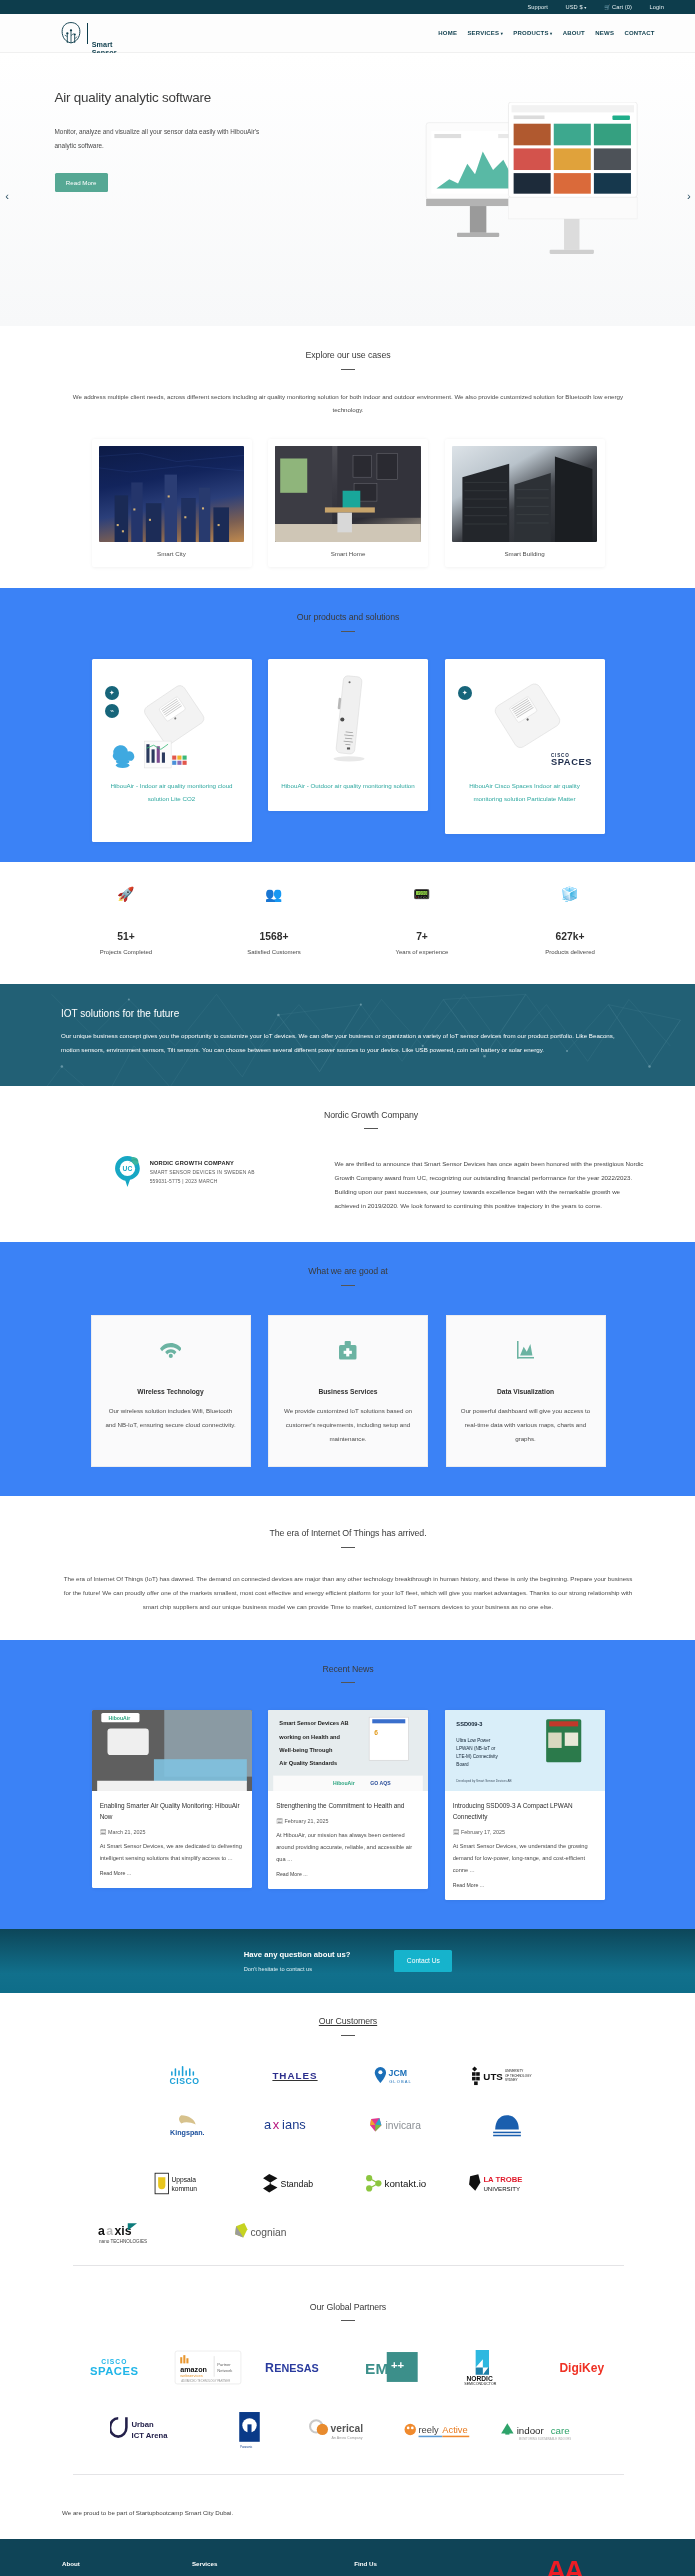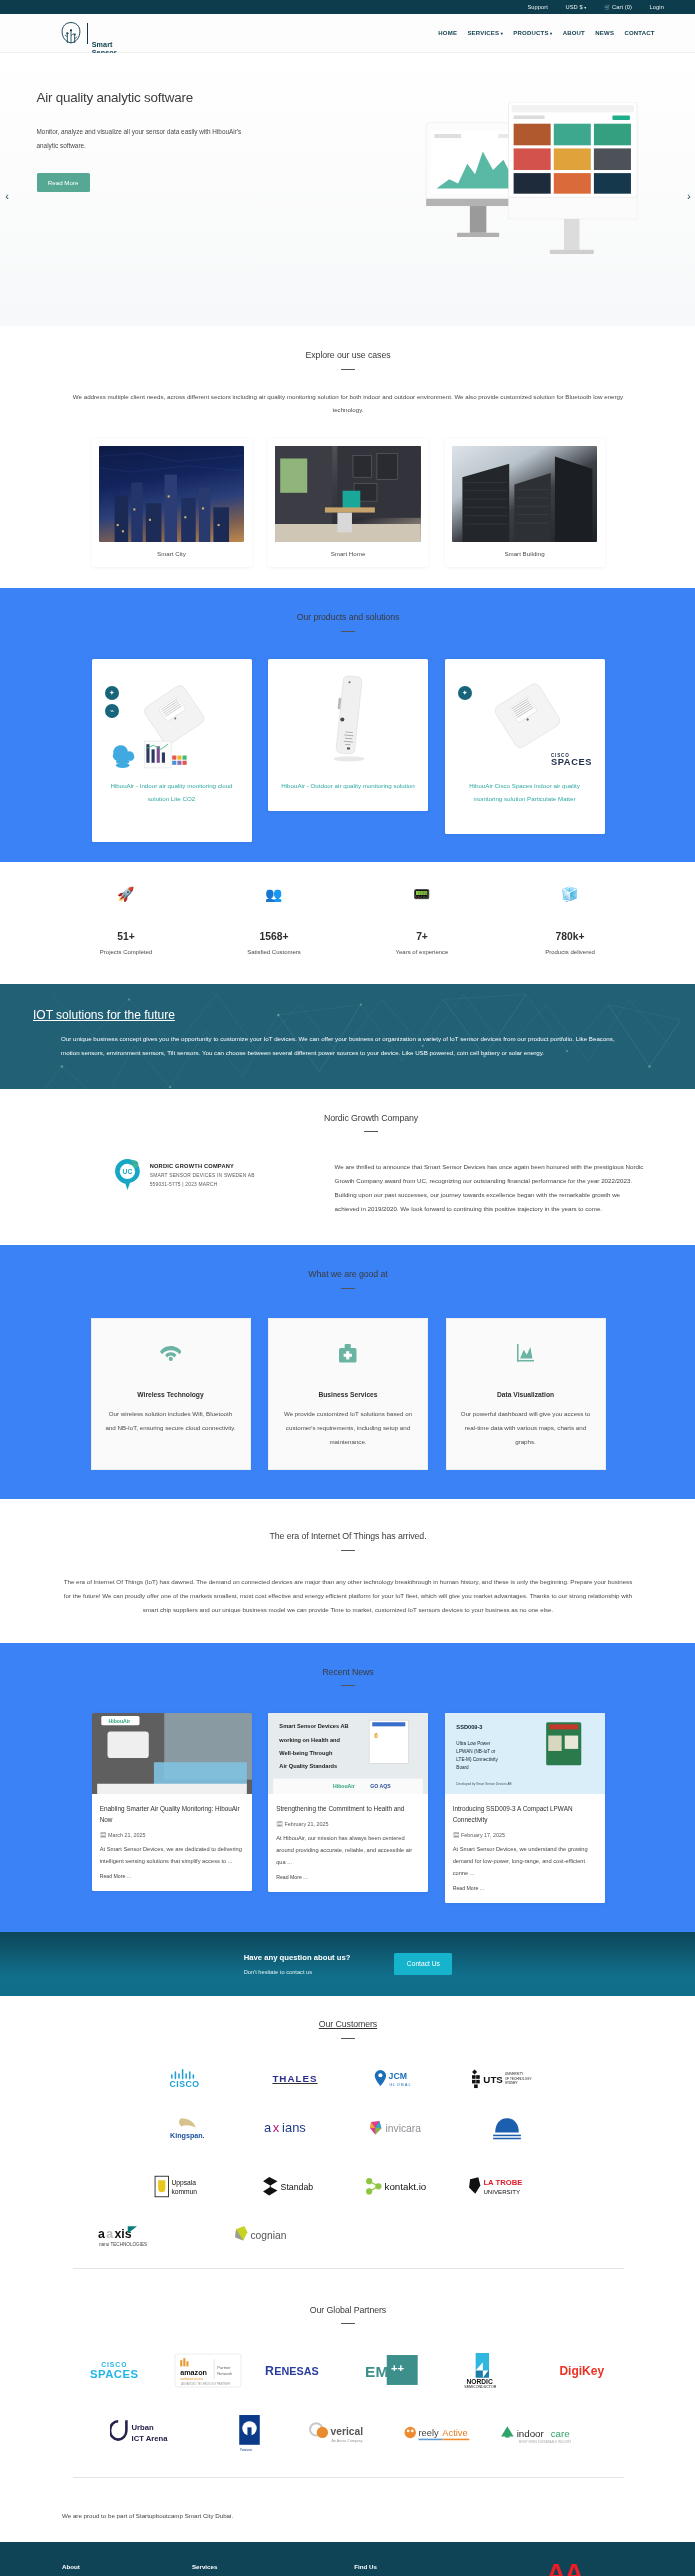--- a/index.html
+++ b/index.html
@@ -45,21 +45,21 @@
   }
 
   
   .hero {
     position: relative;
     height: 273px;
     background: linear-gradient(180deg,#ffffff 0%, #f7f8f9 100%);
     overflow: hidden;
   }
   .hero-inner { width:629px; margin:0 auto; position:relative; height:100%; }
-  .hero-text { position: absolute; left: 3px; top: 37px; max-width: 216px; }
+  .hero-text { position: absolute; left: 21px; top: 37px; max-width: 216px; }
   .hero h1 { font-size: 13.4px; font-weight: normal; color: #3b3b3b; letter-spacing: -0.2px; }
   .hero p { margin-top: 19.6px; font-size: 6.4px; color: #4a4a4a; line-height: 2.2; }
   .btn-read {
     display:inline-block; margin-top: 19.6px;
     background: #56a894; color:#fff; font-size:6.2px;
     padding: 6.2px 11.3px; border-radius: 1.5px; text-decoration:none;
     border: none; cursor:pointer;
   }
   .hero-art { position:absolute; right: -5.2px; top: 49px; width: 247px; height: 170px; }
   .arrow {
@@ -108,21 +108,21 @@
   .stats { display:flex; justify-content:space-around; padding: 24px 52px 29px; background:#fff; }
   .stat { text-align:center; width: 103px; }
   .stat .ico { font-size: 14px; color:#6bb3a2; height:20.6px; }
   .stat .num { font-size: 10.3px; font-weight:bold; color:#2e2e2e; margin-top: 24px; }
   .stat .lbl { font-size:6px; color:#4a4a4a; margin-top: 6.7px; }
 
   
   .iot {
     background: #226075; color:#fff; padding: 24px 0 28px; position:relative; overflow:hidden;
   }
-  .iot h2 { font-size: 12px; font-weight: normal; margin-left: 33px; position:relative; z-index:2;text-decoration:underline;}
+  .iot h2 { font-size: 10px; font-weight: normal; margin-left: 61px; position:relative; z-index:2;}
   .iot p { margin: 10.3px 61px 0; font-size: 6.2px; line-height: 2.3; max-width:572px; position:relative; z-index:2;}
   .iot svg.net { position:absolute; inset:0; opacity:.45; }
 
   
   .nordic-body { display:flex; align-items:flex-start; margin-top: 26px; padding: 0 52px; gap: 20.6px;}
   .nordic-logo { width: 216px; display:flex; align-items:center; gap:5.2px; padding-left: 15.5px;}
   .ngc-text { line-height:1.55; }
   .ngc-t1 { font-size: 5.7px; font-weight:bold; color:#1b1b1b; letter-spacing:0.2px;}
   .ngc-t2 { font-size: 4.9px; color:#5a5a5a; letter-spacing:0.2px; margin-top:1px;}
   .ngc-t3 { font-size: 4.9px; color:#5a5a5a; letter-spacing:0.2px; margin-top:1px;}
@@ -427,21 +427,21 @@
     <div class="num">1568+</div>
     <div class="lbl">Satisfied Customers</div>
   </div>
   <div class="stat">
     <div class="ico">📟</div>
     <div class="num">7+</div>
     <div class="lbl">Years of experience</div>
   </div>
   <div class="stat">
     <div class="ico">🧊</div>
-    <div class="num">780k+</div>
+    <div class="num">627k+</div>
     <div class="lbl">Products delivered</div>
   </div>
 </section>
 
 <section class="iot">
   <svg class="net" viewBox="0 0 1350 260" preserveAspectRatio="none">
     <g stroke="#9fd0dd" stroke-width=".6" fill="none" opacity=".5">
       <path d="M60 240 L120 160 L200 230 L260 120 L330 200 L400 90 L470 180 L540 60 L620 170 L700 40 L780 150 L860 30 L940 140 L1020 20 L1100 130 L1180 40 L1260 160 L1320 70"></path>
       <path d="M100 20 L180 100 L250 30 L340 120 L420 20 L500 130 L580 40 L660 140 L740 30 L820 120 L900 20 L980 130 L1060 40 L1140 150 L1220 30 L1300 120"></path>
       <path d="M860 30 L940 140 L1020 20 Z M540 60 L620 170 L700 40 Z M1180 40 L1260 160 L1320 70 Z"></path>

